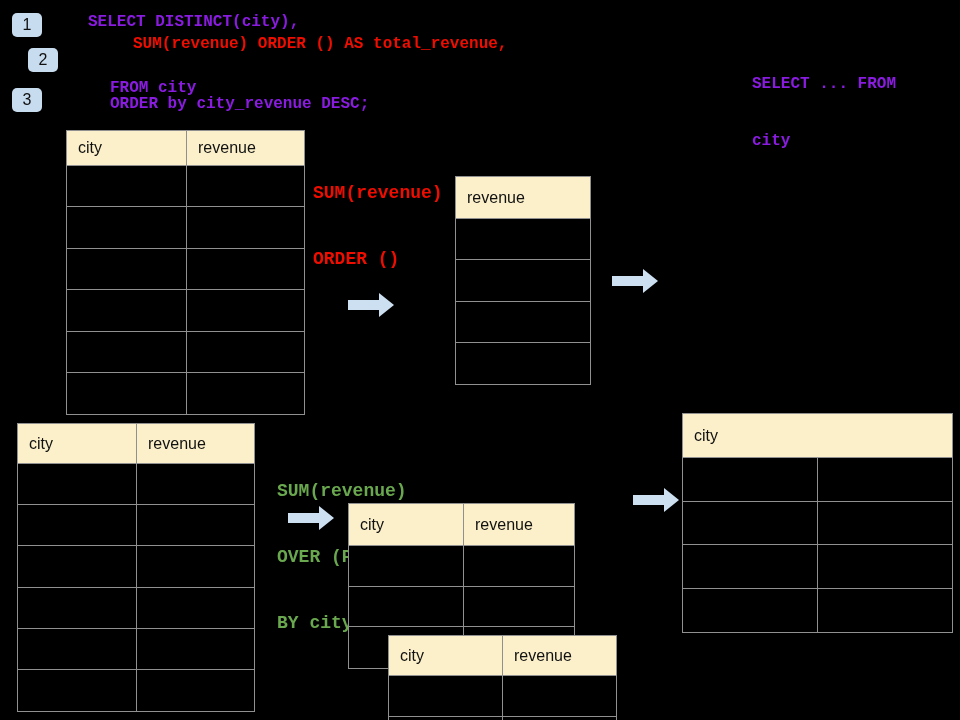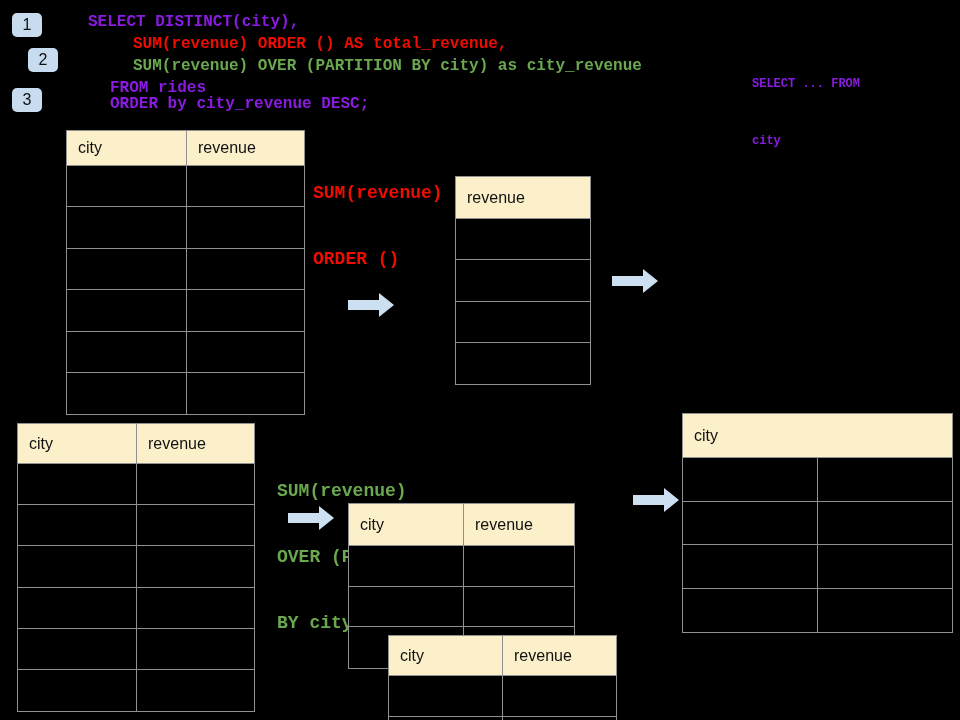--- a/index.html
+++ b/index.html
@@ -36,21 +36,21 @@
   .codeline{font-size:16px;line-height:22px;}
   #cl0{left:88px;top:11px}
   #cl1{left:133px;top:33px}
   #cl2{left:133px;top:55px}
   #cl3{left:110px;top:77px}
   #cl4{left:110px;top:93px}
   .c-purple{color:var(--purple)}
   .c-red{color:var(--red)}
   .c-green{color:var(--green)}
 
-  #sidenote{left:752px;top:37px;font-size:12px;line-height:19px;color:var(--purple)}
+  #sidenote{left:752px;top:37px;font-size:16px;line-height:19px;color:var(--purple)}
   #note-total{left:313px;top:138px;font-size:18px;line-height:22px;color:var(--red)}
   #note-partition{left:277px;top:436px;font-size:18px;line-height:22px;color:var(--green)}
 
   
   .tbl{position:absolute;border:1px solid var(--border);background:#15803d;box-sizing:border-box;}
   .thead{display:flex;background:var(--header);border-bottom:1px solid var(--border);box-sizing:border-box;}
   .th{
     display:flex;align-items:center;padding-left:11px;box-sizing:border-box;
     font-size:16px;color:#111;border-right:1px solid var(--border);flex:1;overflow:hidden;
   }
@@ -106,22 +106,21 @@
 <body>
 
 <div class="canvas">
 
   <div class="badge" id="badge1">1</div>
   <div class="badge" id="badge2">2</div>
   <div class="badge" id="badge3">3</div>
 
   <div class="mono codeline c-purple" id="cl0">SELECT DISTINCT(city),</div>
   <div class="mono codeline c-red" id="cl1">SUM(revenue) ORDER () AS total_revenue,</div>
-  <div class="mono codeline c-green" id="cl2">SUM(revenue) OVER (PARTITION BY city) as city_revenue</div>
-  <div class="mono codeline c-purple" id="cl3">FROM rides</div>
+  <div class="mono codeline c-purple" id="cl3">FROM city</div>
   <div class="mono codeline c-purple" id="cl4">ORDER by city_revenue DESC;</div>
 
   <div class="mono" id="sidenote">
     <div>SELECT ... FROM</div>
     <div>city</div>
   </div>
 
   <div class="mono" id="note-total">
     <div>SUM(revenue)</div>
     <div>ORDER ()</div>

